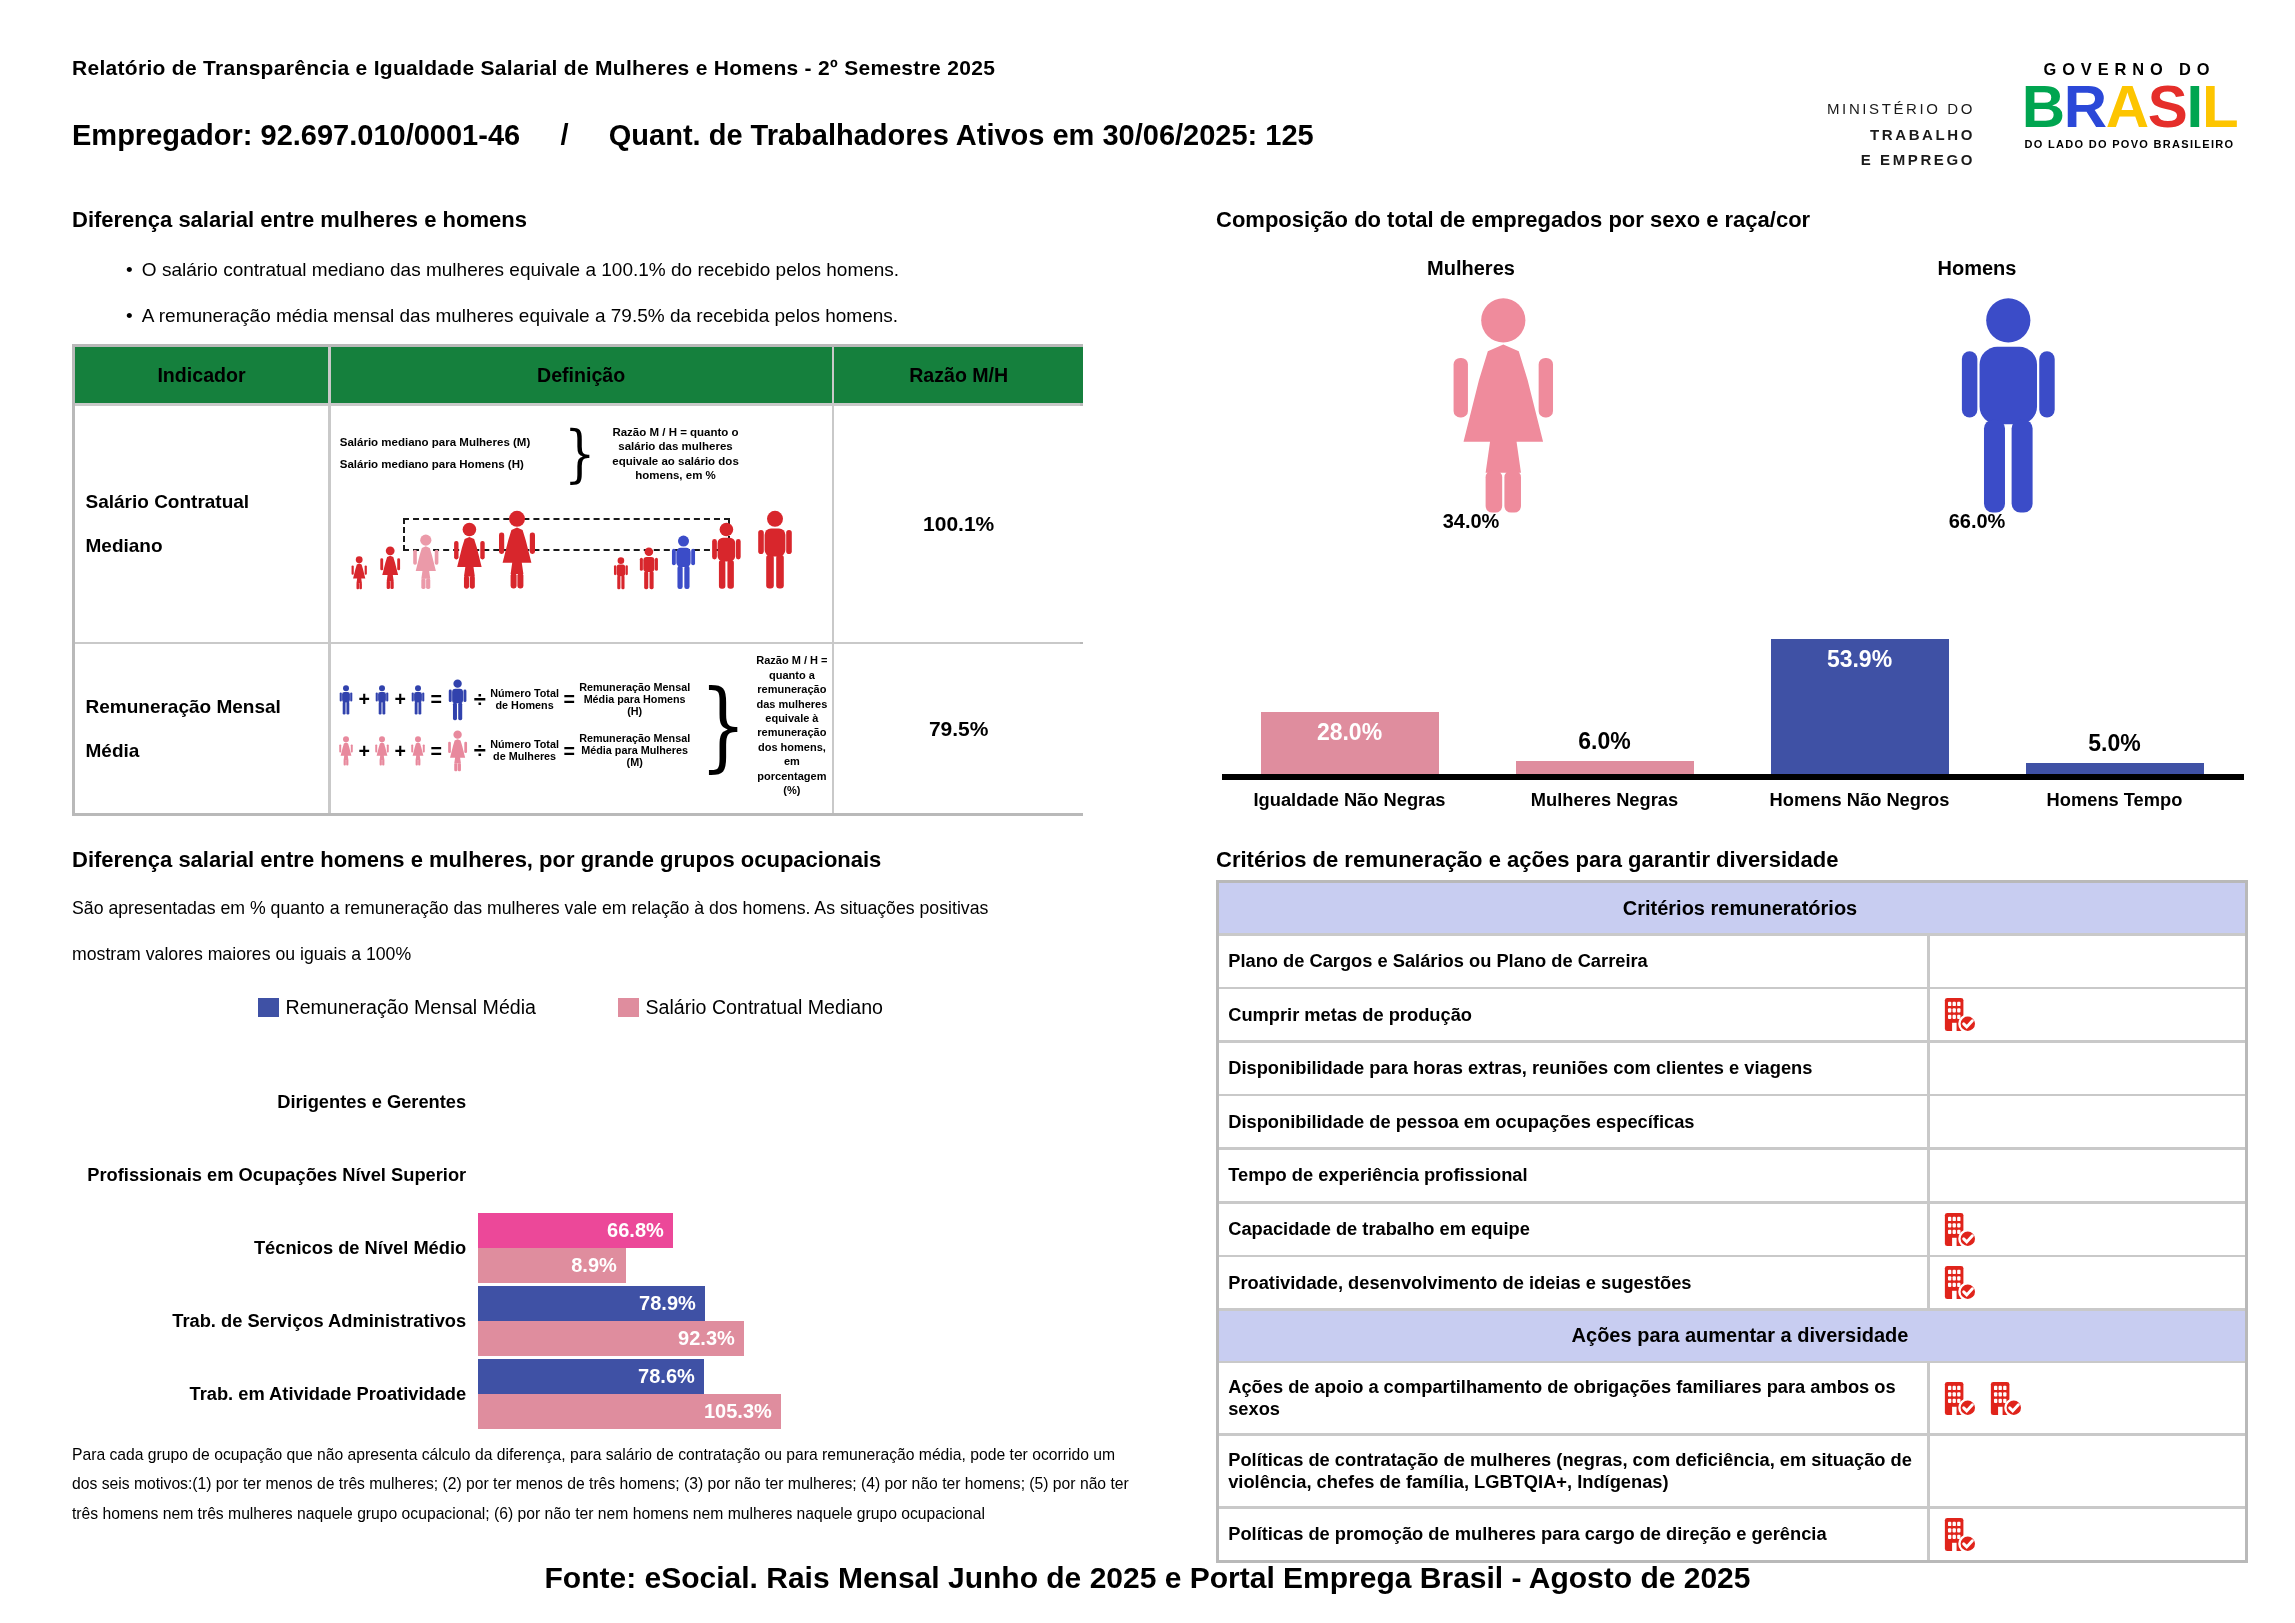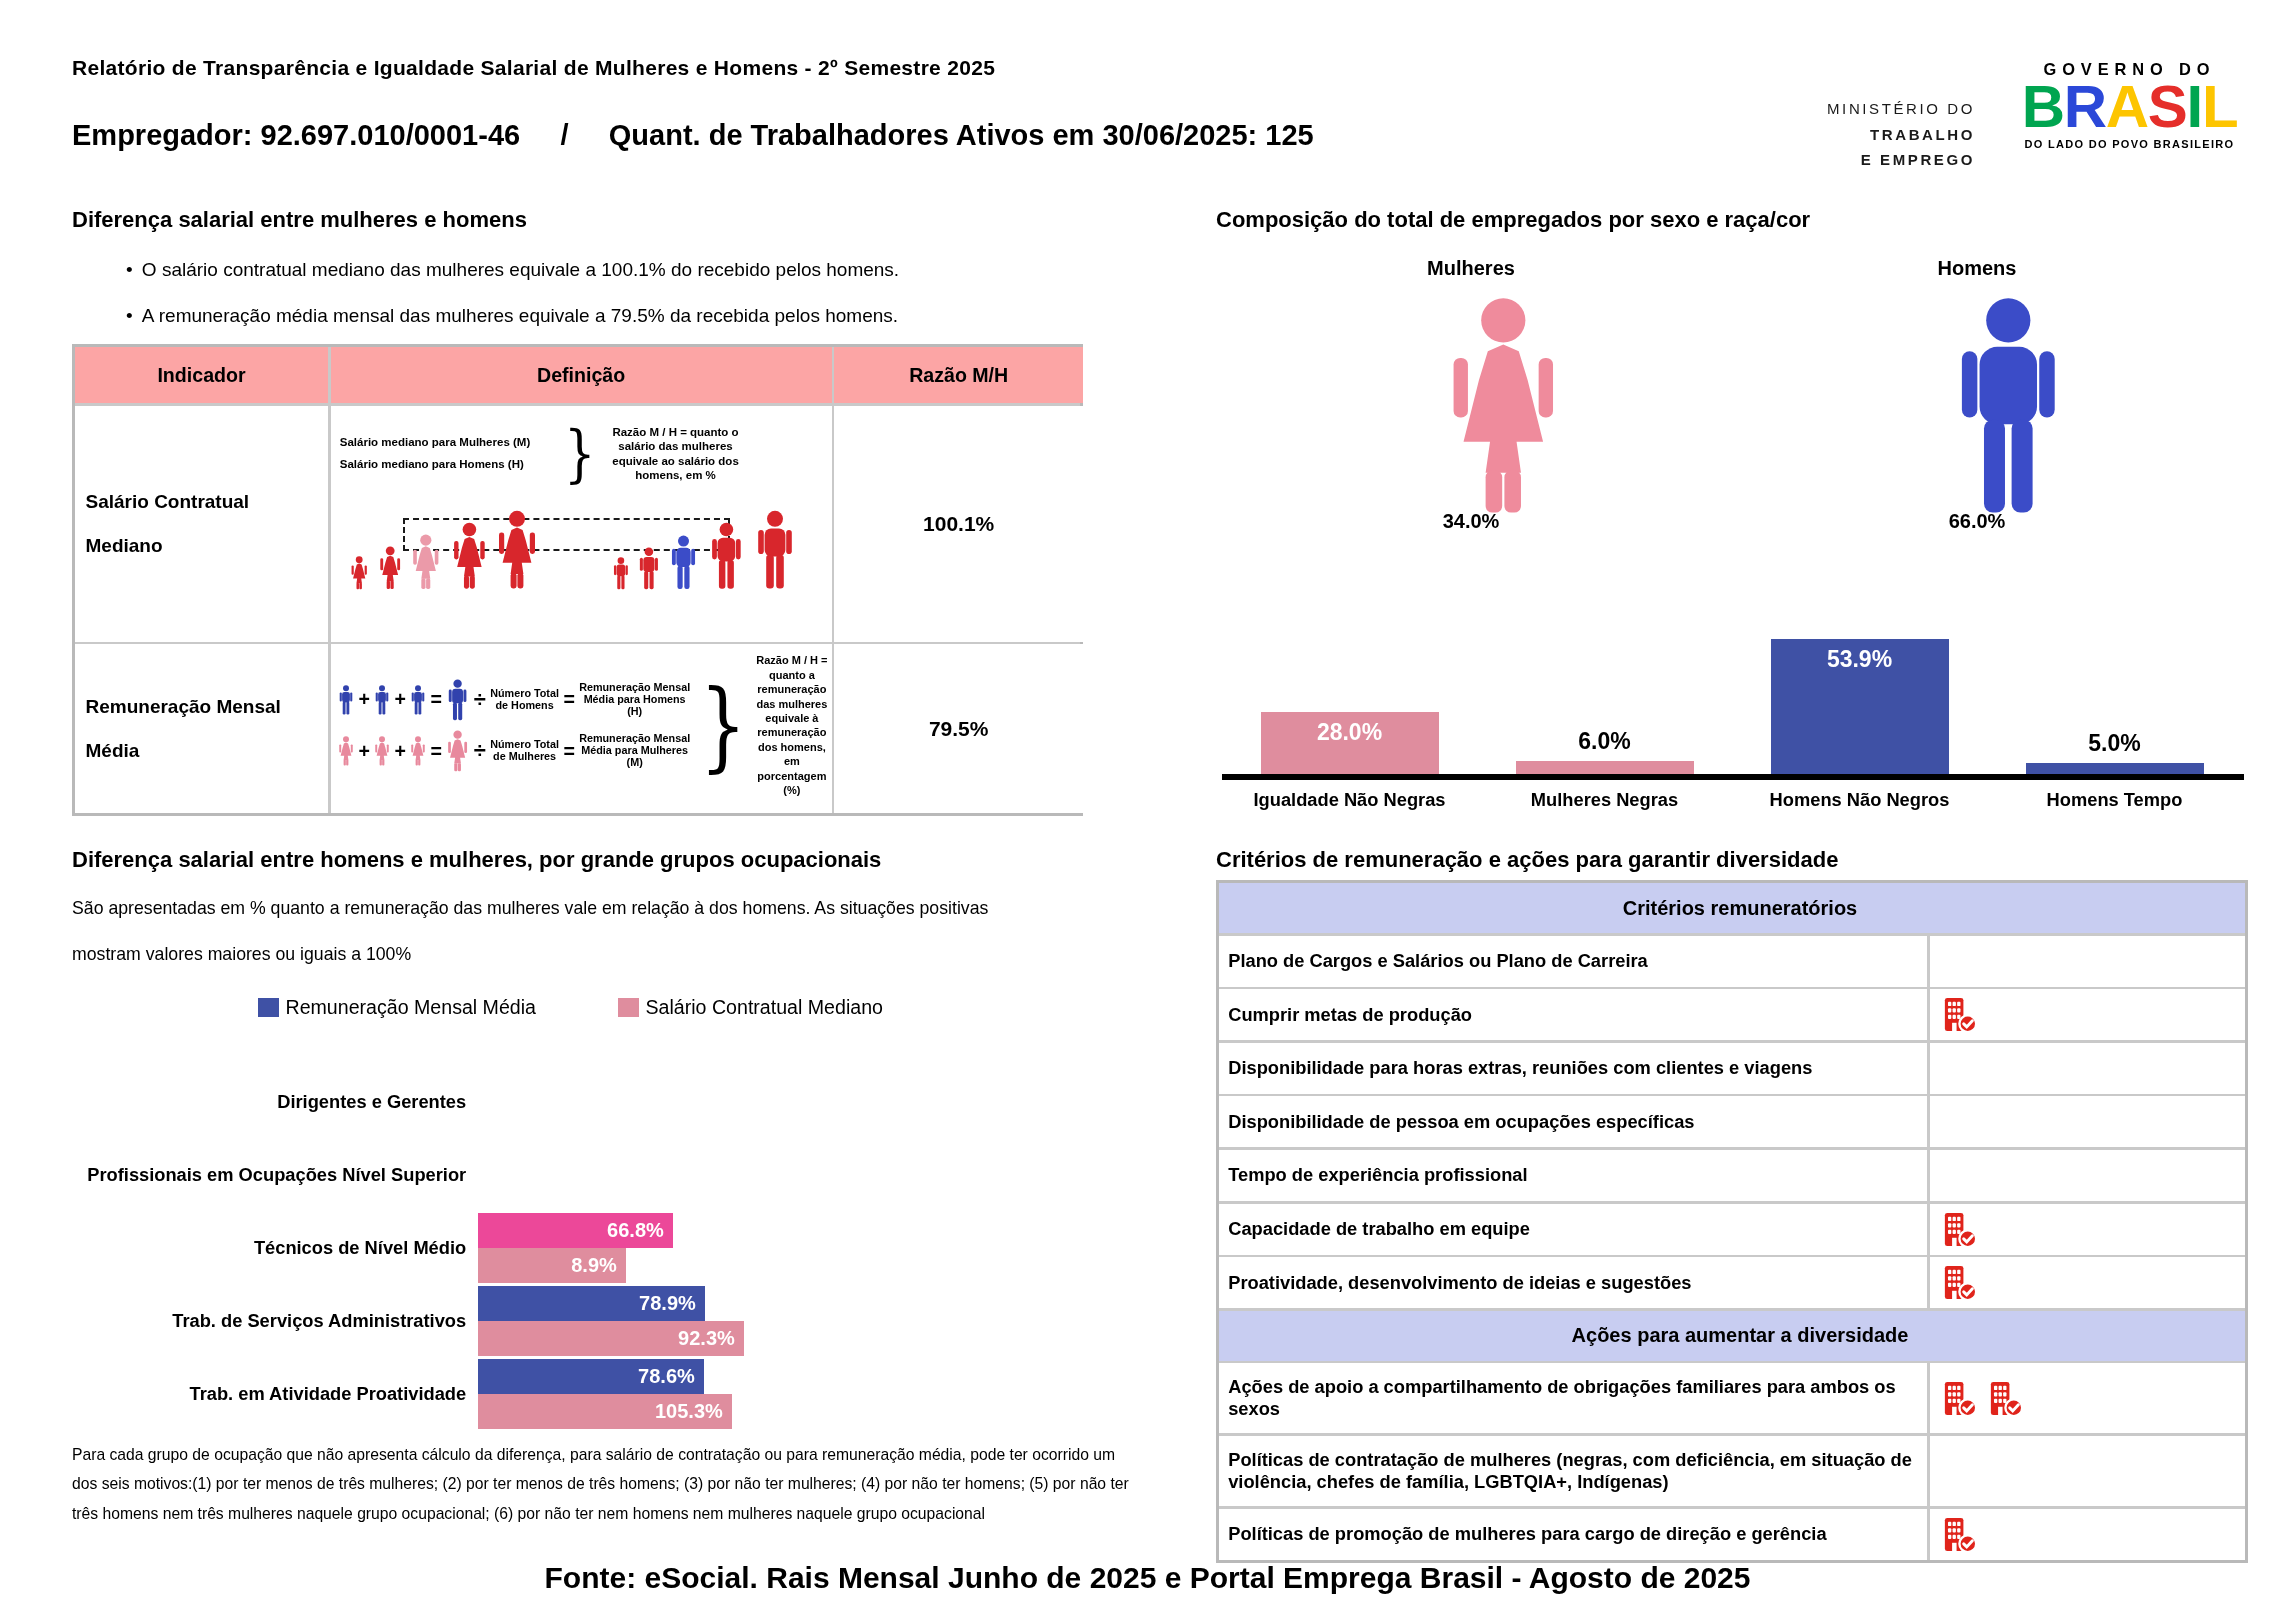--- a/index.html
+++ b/index.html
@@ -28,21 +28,21 @@
   .sec-h { font-size:22px; font-weight:bold; }
 
   .bullet { font-size:19px; }
   .bullet .bsym { margin-right:9.2px; }
 
   
   .ind-table { left:72px; top:344px; width:1011px; border:3.9px solid #b9b9b9; background:#c9c9c9; }
   .ind-row { display:grid; grid-template-columns:253px 501px 249px; gap:2.6px; margin-top:2.6px; }
   .ind-row:first-child { margin-top:0; }
   .ind-cell { background:#fff; }
-  .ind-head .ind-cell { background:#fca5a5; display:flex; align-items:center; justify-content:center;
+  .ind-head .ind-cell { background:#15803d; display:flex; align-items:center; justify-content:center;
                         font-size:19.6px; font-weight:bold; height:56px; }
   .ind-label { display:flex; align-items:center; padding-left:10.5px; font-size:19px; font-weight:bold; line-height:2.3; }
   .ind-ratio { display:flex; align-items:center; justify-content:center; font-size:21px; font-weight:bold; }
   .row-h1 .ind-cell { height:236px; }
   .row-h2 .ind-cell { height:169px; }
 
   
   .diag1 { padding:11.8px 6.5px 0 9.2px; }
   .d1top { display:flex; align-items:center; }
   .d1lines { width:216px; }
@@ -374,21 +374,21 @@
           <span class="hlab">92.3%</span>
         </div>
     </div>
   </div>
   <div class="occ-row">
     <div class="occ-cat">Trab. em Atividade Proatividade</div>
     <div class="occ-bars">
       <div class="hbar" style="width: 226px; background: rgb(63, 81, 165);">
           <span class="hlab">78.6%</span>
         </div>
-      <div class="hbar" style="width: 254px; background: rgb(223, 141, 158);">
+      <div class="hbar" style="width: 303px; background: rgb(223, 141, 158);">
           <span class="hlab">105.3%</span>
         </div>
     </div>
   </div>
 </div>
 
 <div class="abs footnote" style="left:72px; top:1440px; width:1057px;">Para cada grupo de ocupação que não apresenta cálculo da diferença, para salário de contratação ou para remuneração média, pode ter ocorrido um dos seis motivos:(1) por ter menos de três mulheres; (2) por ter menos de três homens; (3) por não ter mulheres; (4) por não ter homens; (5) por não ter três homens nem três mulheres naquele grupo ocupacional; (6) por não ter nem homens nem mulheres naquele grupo ocupacional</div>
 
 <div class="abs sec-h" style="left:1216px; top:847px;">Critérios de remuneração e ações para garantir diversidade</div>
 

